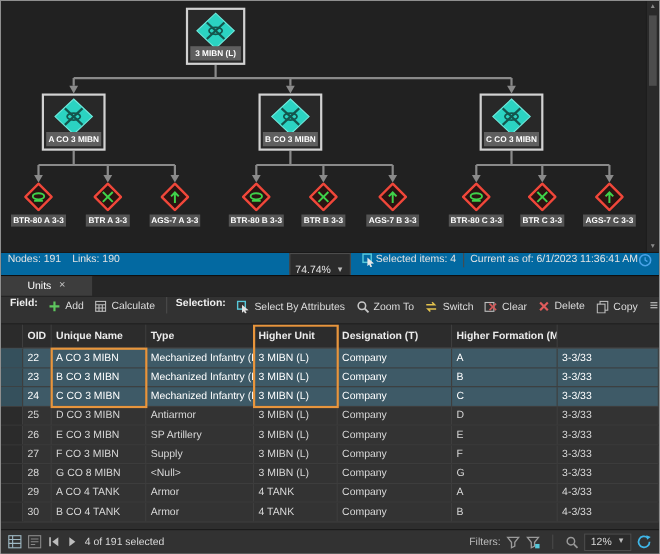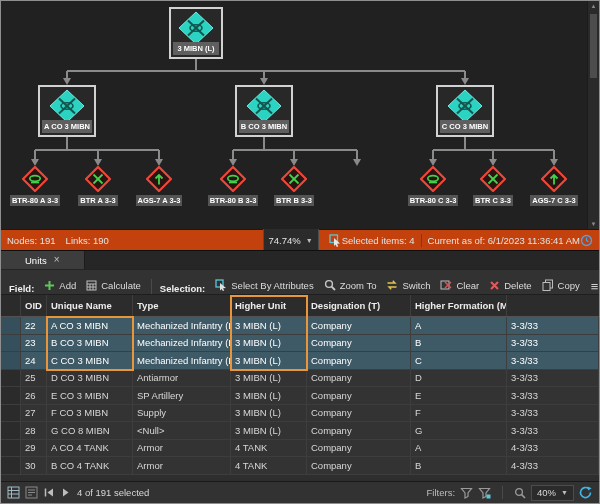--- a/index.html
+++ b/index.html
@@ -13,34 +13,34 @@
   .node{position:absolute;background:#282828;border:2px solid #d2d2d2;display:flex;flex-direction:column;align-items:center}
   .node svg{margin-top:2px}
   .nlabel{position:absolute;left:2px;right:2px;bottom:2px;background:#5f5f5f;color:#fff;font-weight:bold;font-size:7.5px;text-align:center;padding:2px 0;white-space:nowrap;overflow:hidden}
   .leaf{position:absolute;width:70px;text-align:center}
   .llabel{display:inline-block;background:#545454;color:#fff;font-weight:bold;font-size:7.5px;padding:1px 2px;white-space:nowrap}
   .vscroll{position:absolute;right:0;top:0;bottom:0;width:12px;background:#2a2a2a;border-left:1px solid #1b1b1b}
   .varrow{position:absolute;left:0;right:0;height:10px;color:#8a8a8a;font-size:6px;text-align:center;line-height:10px}
   .vthumb{position:absolute;left:2px;right:2px;top:13px;height:64px;background:#4d4d4d}
 
   
-  .chart-status{height:21px;background:#c2410c;border-top:1px solid #191919;display:flex;align-items:center;padding:0 6px;flex:none;color:#e3e3e3}
+  .chart-status{height:21px;background:#0369a1;border-top:1px solid #191919;display:flex;padding:0 6px;flex:none;color:#e3e3e3}
   .cs-gap{width:10px;flex:none}
   .zoombox{display:flex;align-items:center;gap:5px;border:1px solid #4c4c4c;background:#2b2b2b;padding:14px 5px;height:16px;margin-left:auto}
   .caret{color:#bdbdbd;font-size:7px}
   .sep{width:1px;height:13px;background:#4a4a4a;margin:0 6px;flex:none}
   .icon12{flex:none;display:inline-block}
 
   
   .tabbar{height:19px;background:#262626;border-top:1px solid #0f0f0f;display:flex;align-items:flex-end;flex:none}
   .tab{height:18px;background:#3d3d3d;color:#fff;display:flex;align-items:center;gap:7px;padding:0 24px;border-right:1px solid #1c1c1c}
   .tab .close{color:#c2c2c2;font-size:10px;line-height:10px}
 
   
-  .toolbar{height:25px;background:#323232;border-top:1px solid #242424;display:flex;align-items:flex-end;padding:0 5px;flex:none}
+  .toolbar{height:25px;background:#323232;border-top:1px solid #242424;display:flex;align-items:flex-start;padding:0 5px;flex:none}
   .tlabel{font-weight:bold;color:#f0f0f0;margin:0 5px 0 3px;flex:none}
   .tbtn{display:flex;align-items:center;gap:4px;padding:3px 5px;color:#dcdcdc;flex:none;white-space:nowrap}
   .tsep{width:1px;height:15px;background:#4a4a4a;margin:0 5px;flex:none}
   .menu-btn{margin-left:auto;color:#cfcfcf;font-size:13px;padding:0 6px}
 
   
   .tablewrap{flex:1;background:#2e2e2e;position:relative;overflow:hidden;border-top:1px solid #1e1e1e}
   .tr{display:grid;grid-template-columns:20px 26px 86px 98px 76px 104px 96px 1fr;height:17.5px;background:#333333;border-bottom:1px solid #3d3d3d}
   .thead{height:22px;background:#2c2c2c;border-bottom:1px solid #525252;font-weight:bold;color:#ececec}
   .td{padding:1px 4px;border-right:1px solid #3e3e3e;white-space:nowrap;overflow:hidden;display:flex;align-items:center}
@@ -157,20 +157,26 @@
           <use href="#symApc"></use>
         </svg>
       <div><span class="llabel">BTR-80 B 3-3</span></div>
     </div>
     <div class="leaf" style="left:258px;top:165px">
       <svg width="26" height="26">
           <use href="#symBtr"></use>
         </svg>
       <div><span class="llabel">BTR B 3-3</span></div>
     </div>
+    <div class="leaf" style="left:321px;top:165px">
+      <svg width="26" height="26">
+          <use href="#symAgs"></use>
+        </svg>
+      <div><span class="llabel">AGS-7 B 3-3</span></div>
+    </div>
     <div class="leaf" style="left:397px;top:165px">
       <svg width="26" height="26">
           <use href="#symApc"></use>
         </svg>
       <div><span class="llabel">BTR-80 C 3-3</span></div>
     </div>
     <div class="leaf" style="left:457px;top:165px">
       <svg width="26" height="26">
           <use href="#symBtr"></use>
         </svg>
@@ -410,21 +416,21 @@
     <svg width="13" height="12">
       <path d="M1.5 1.5 H11.5 L8 6 V9.5 L5 11 V6 Z" fill="none" stroke="#9a9a9a" stroke-width="1.2"></path>
       <rect x="8.5" y="7.5" width="4" height="4" fill="#57c8da"></rect>
     </svg>
     <span class="sep"></span>
     <svg width="12" height="12">
       <circle cx="5" cy="5" r="3.4" fill="none" stroke="#9a9a9a" stroke-width="1.3"></circle>
       <path d="M7.6 7.6 L11 11" stroke="#9a9a9a" stroke-width="1.6"></path>
     </svg>
     <div class="fzoom">
-      <span>40%</span>
+      <span>12%</span>
       <span class="caret">▼</span>
     </div>
     <svg width="14" height="13">
       <path d="M11.5 6.5 A5 5 0 1 1 9.8 2.8" fill="none" stroke="#3fb6e8" stroke-width="1.6"></path>
       <polygon points="8.6,0.5 12.6,2.2 9.2,4.6" fill="#3fb6e8"></polygon>
     </svg>
   </div>
 
 </div>
 

